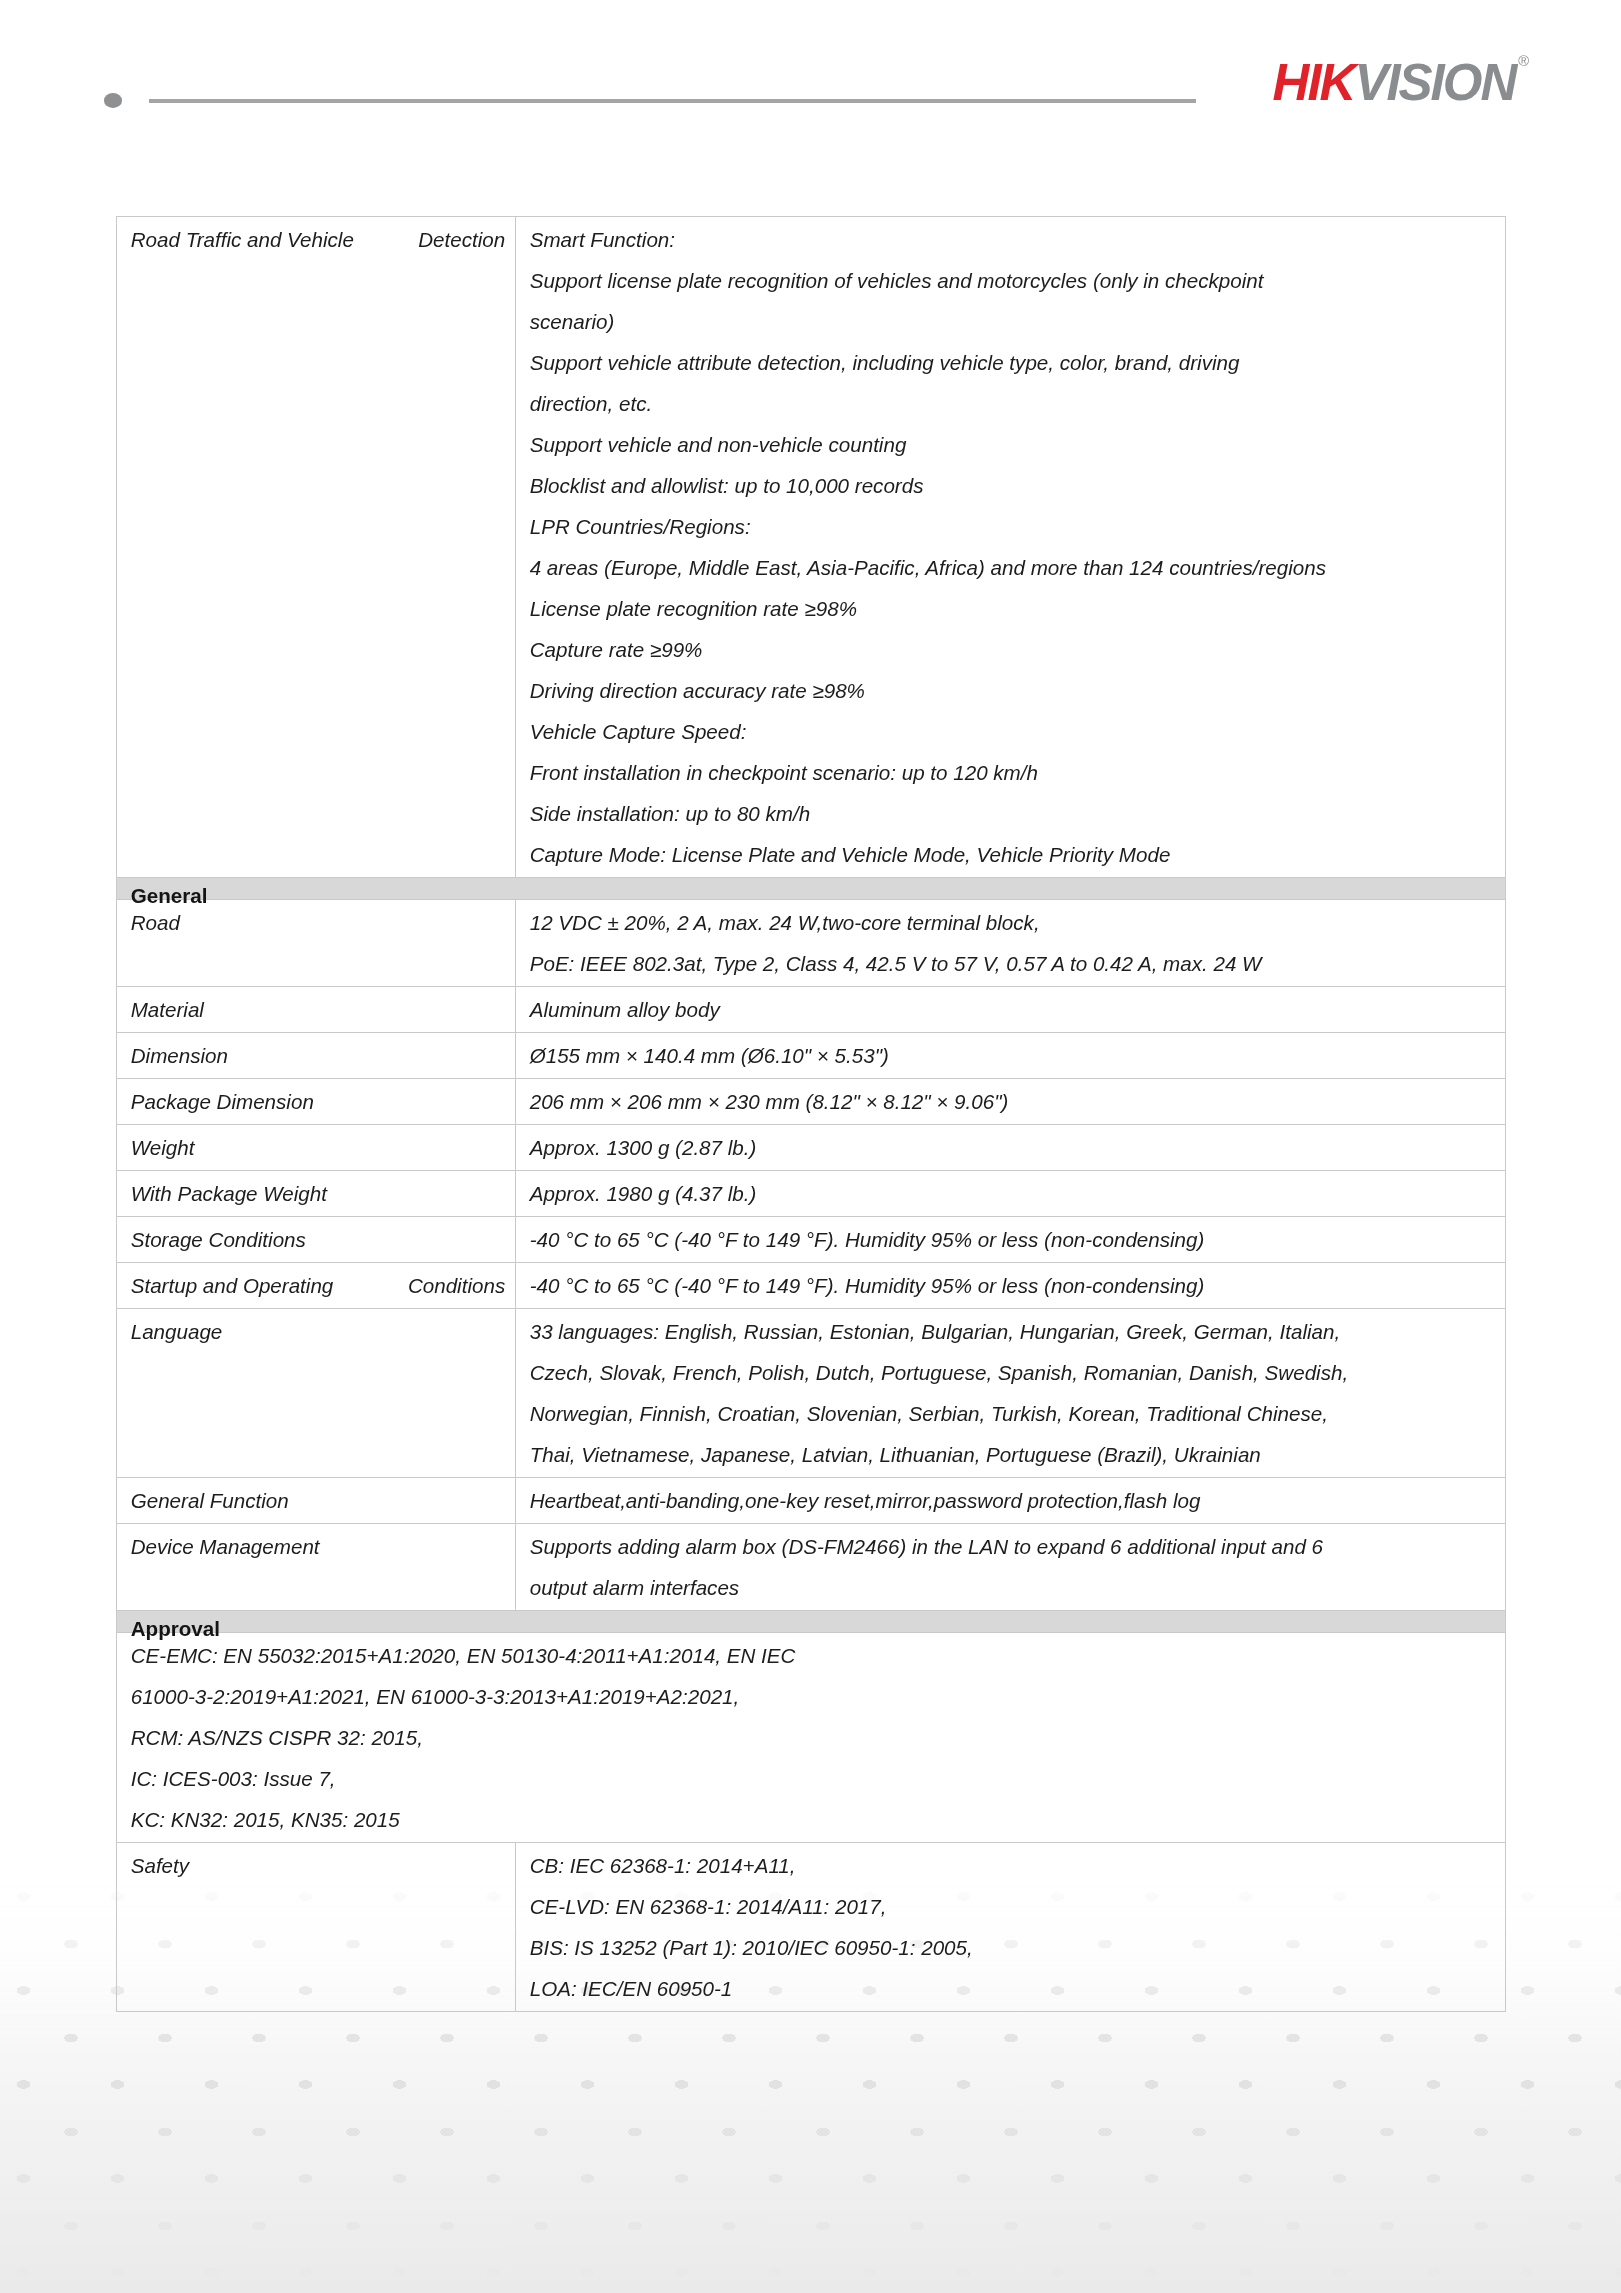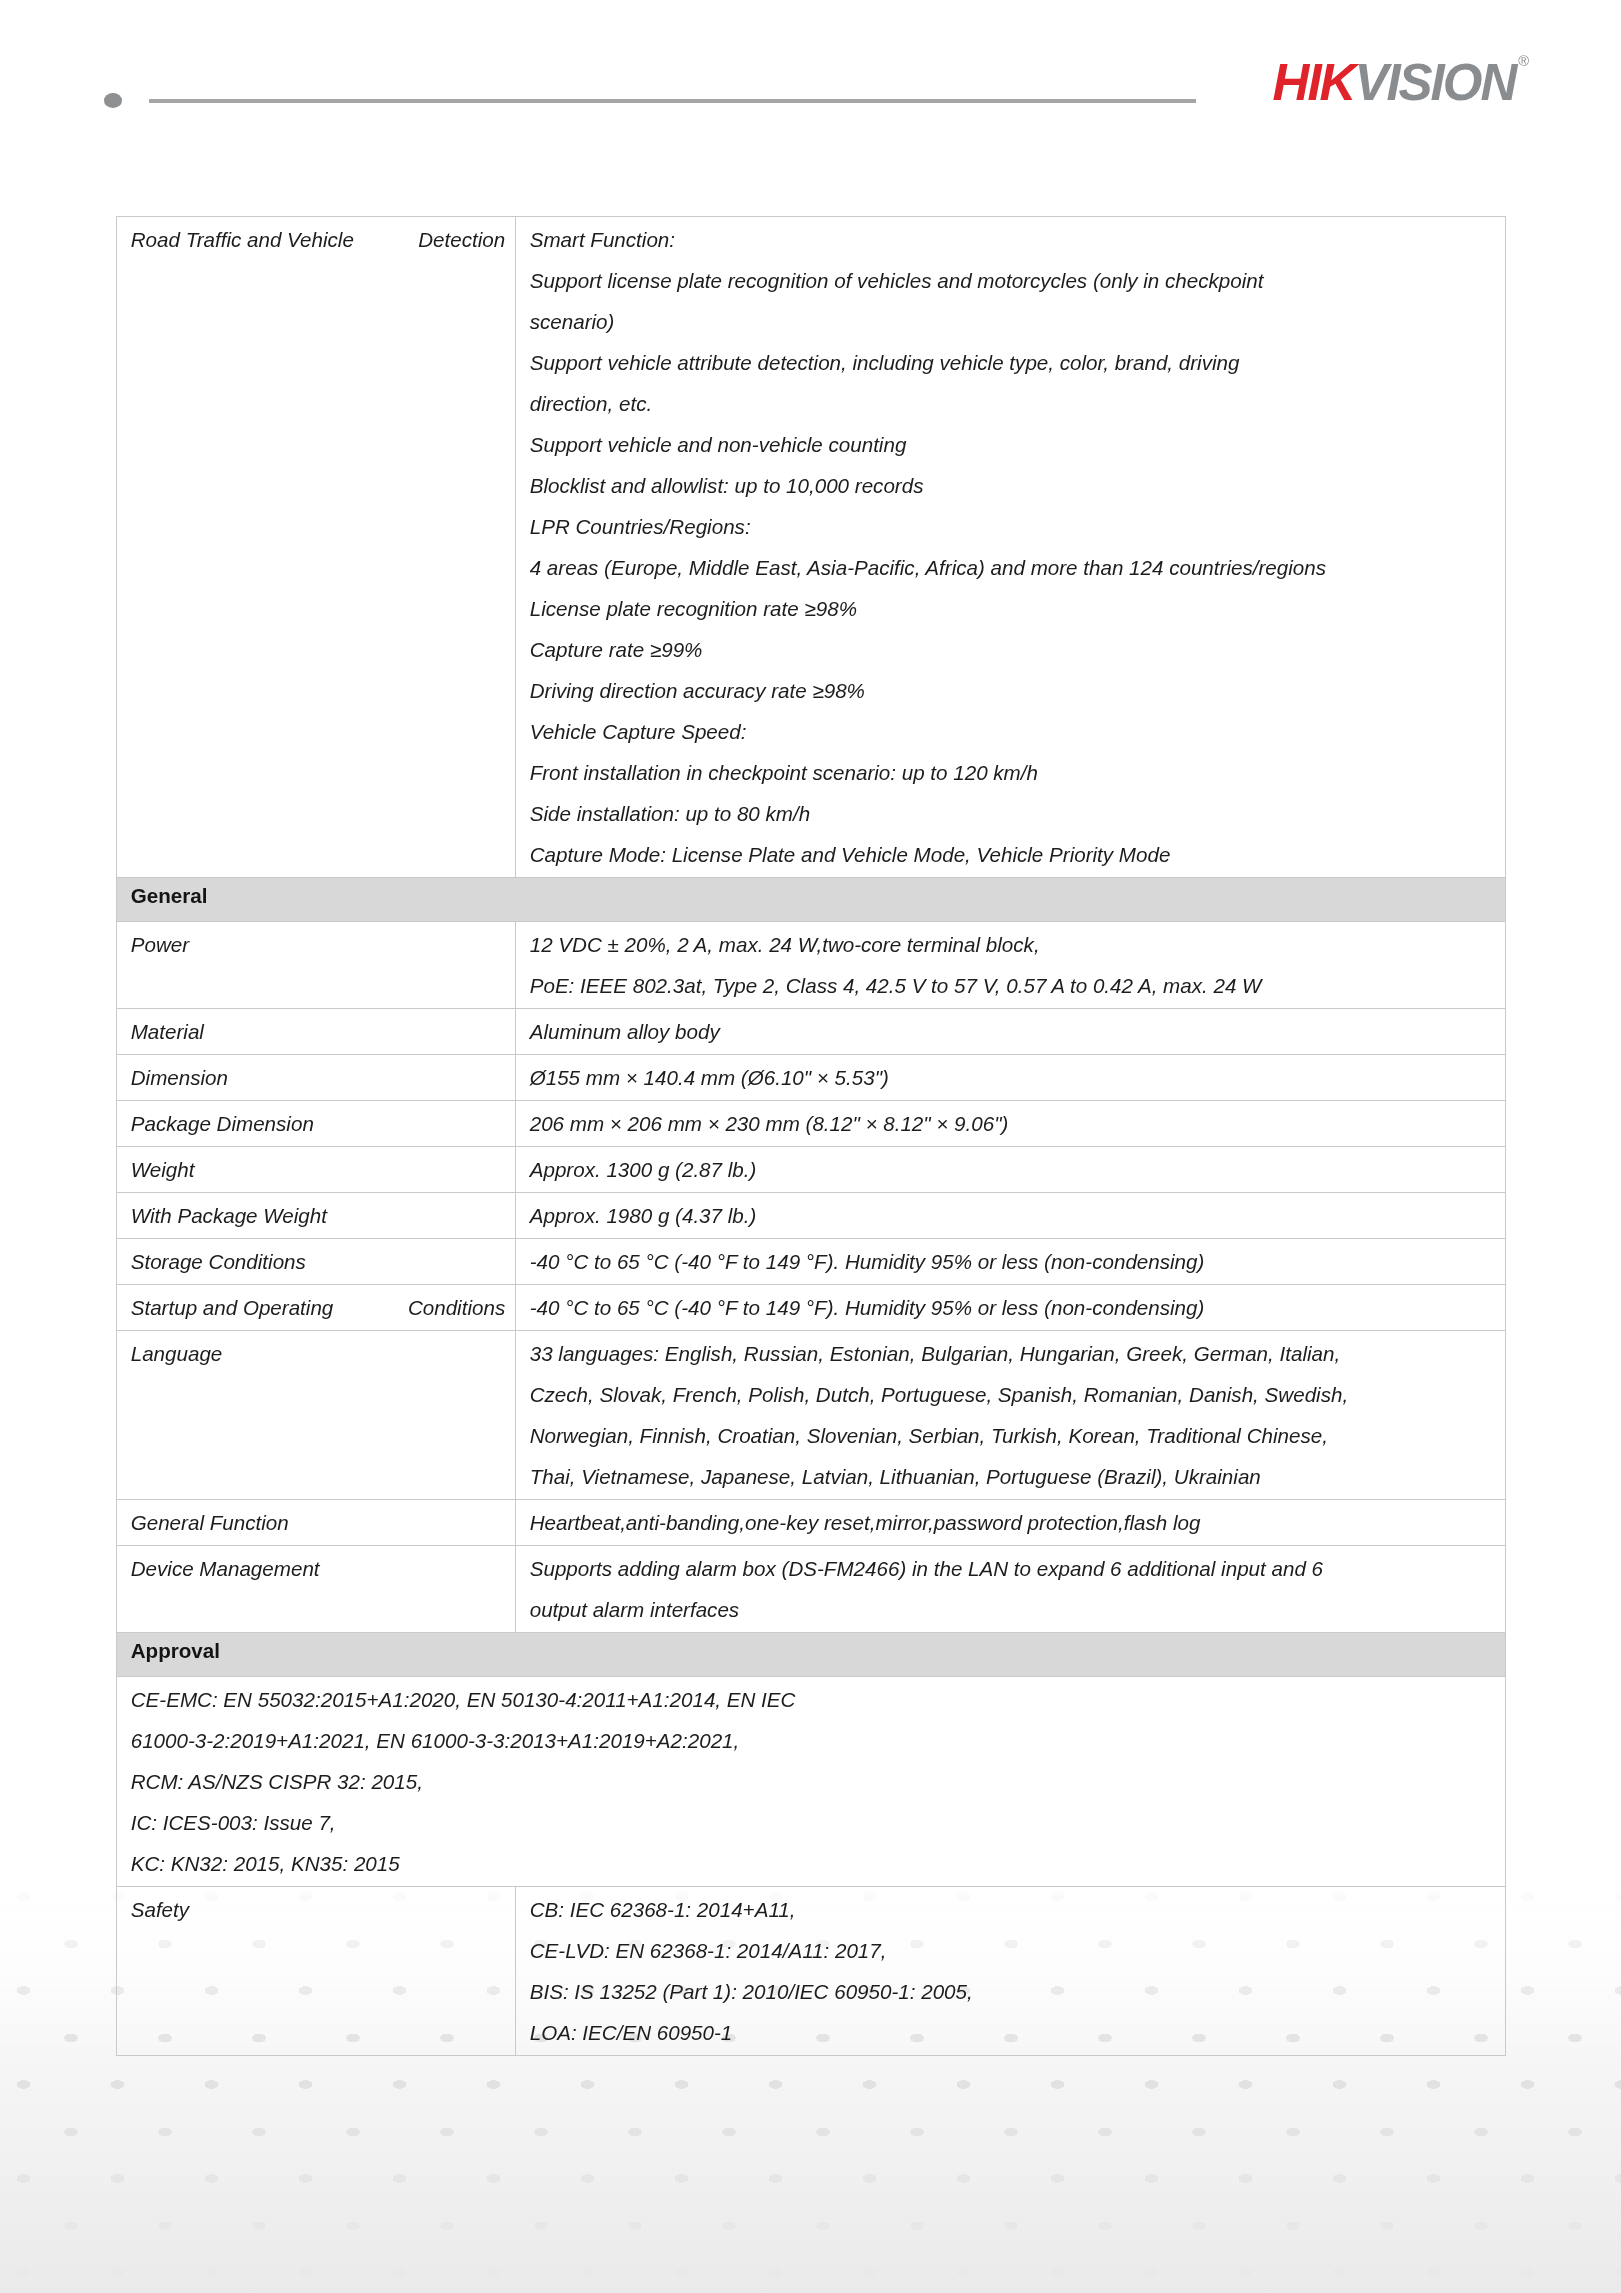--- a/index.html
+++ b/index.html
@@ -54,21 +54,21 @@
     display:flex; flex-direction:row; justify-content:space-between;
     padding:2px 9.8px 2px 13.7px;
   }
   .value-cell {
     flex:1; box-sizing:border-box;
     display:flex; flex-direction:column; justify-content:center;
     padding:2px 9.8px 2px 13.7px;
   }
   .line { line-height:41px; white-space:nowrap;font-style:italic; }
   .section-row {
-    box-sizing:border-box; height:44px; line-height:35px;
+    box-sizing:border-box; height:22px; line-height:35px;
     padding:0 0 0 13.7px; background:#d8d8d8; font-weight:bold; color:#141414;
     border-top:1px solid #c9c9c9;
   }
 </style>
 </head>
 <body>
 
 <div class="page">
 
   <div class="footer-texture"></div>
@@ -100,21 +100,21 @@
           <div class="line">Driving direction accuracy rate ≥98%</div>
           <div class="line">Vehicle Capture Speed:</div>
           <div class="line">Front installation in checkpoint scenario: up to 120 km/h</div>
           <div class="line">Side installation: up to 80 km/h</div>
           <div class="line">Capture Mode: License Plate and Vehicle Mode, Vehicle Priority Mode</div>
         </div>
       </div>
       <div class="section-row">General</div>
       <div class="spec-row">
         <div class="label-cell">
-          <div class="line">Power</div>
+          <div class="line">Road</div>
         </div>
         <div class="value-cell">
           <div class="line">12 VDC ± 20%, 2 A, max. 24 W,two-core terminal block,</div>
           <div class="line">PoE: IEEE 802.3at, Type 2, Class 4, 42.5 V to 57 V, 0.57 A to 0.42 A, max. 24 W</div>
         </div>
       </div>
       <div class="spec-row">
         <div class="label-cell">
           <div class="line">Material</div>
         </div>

